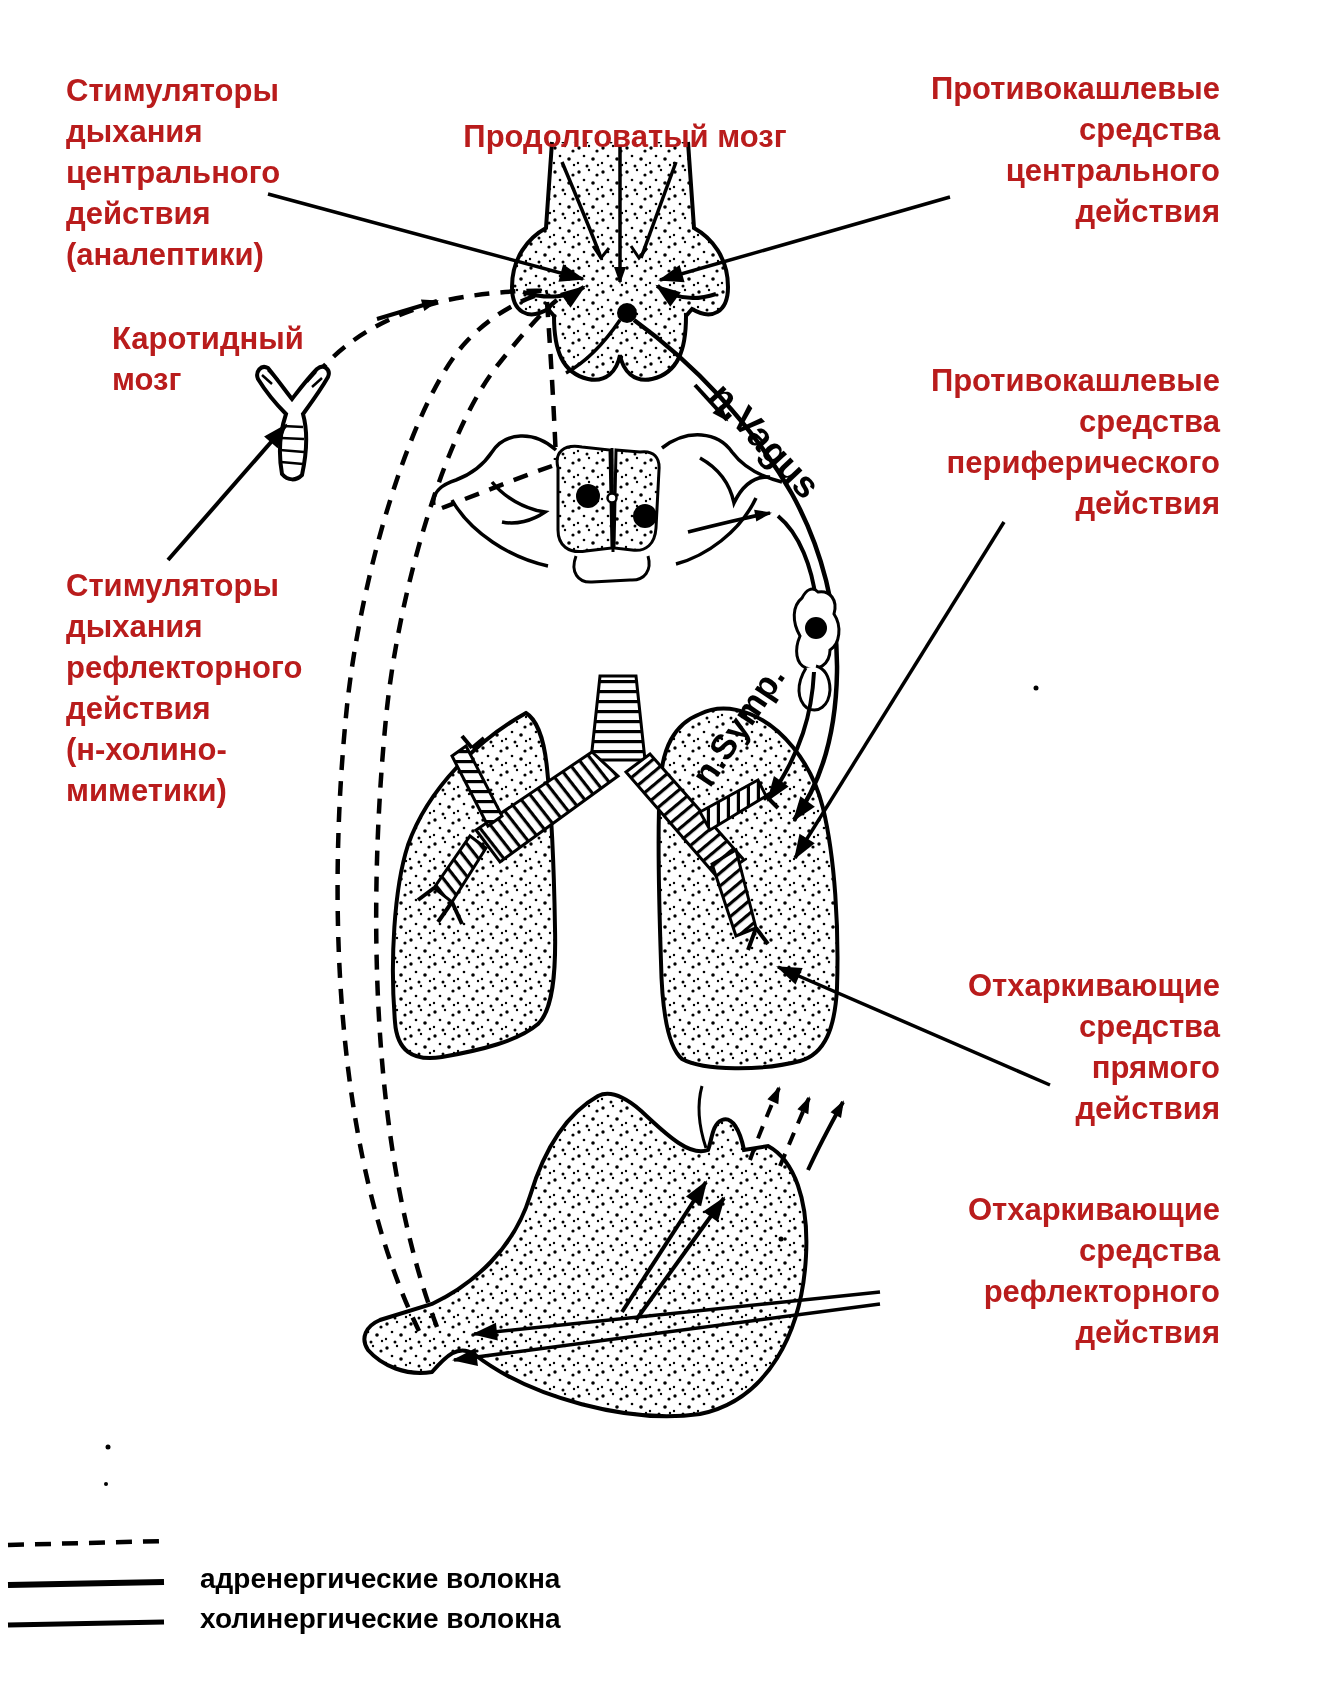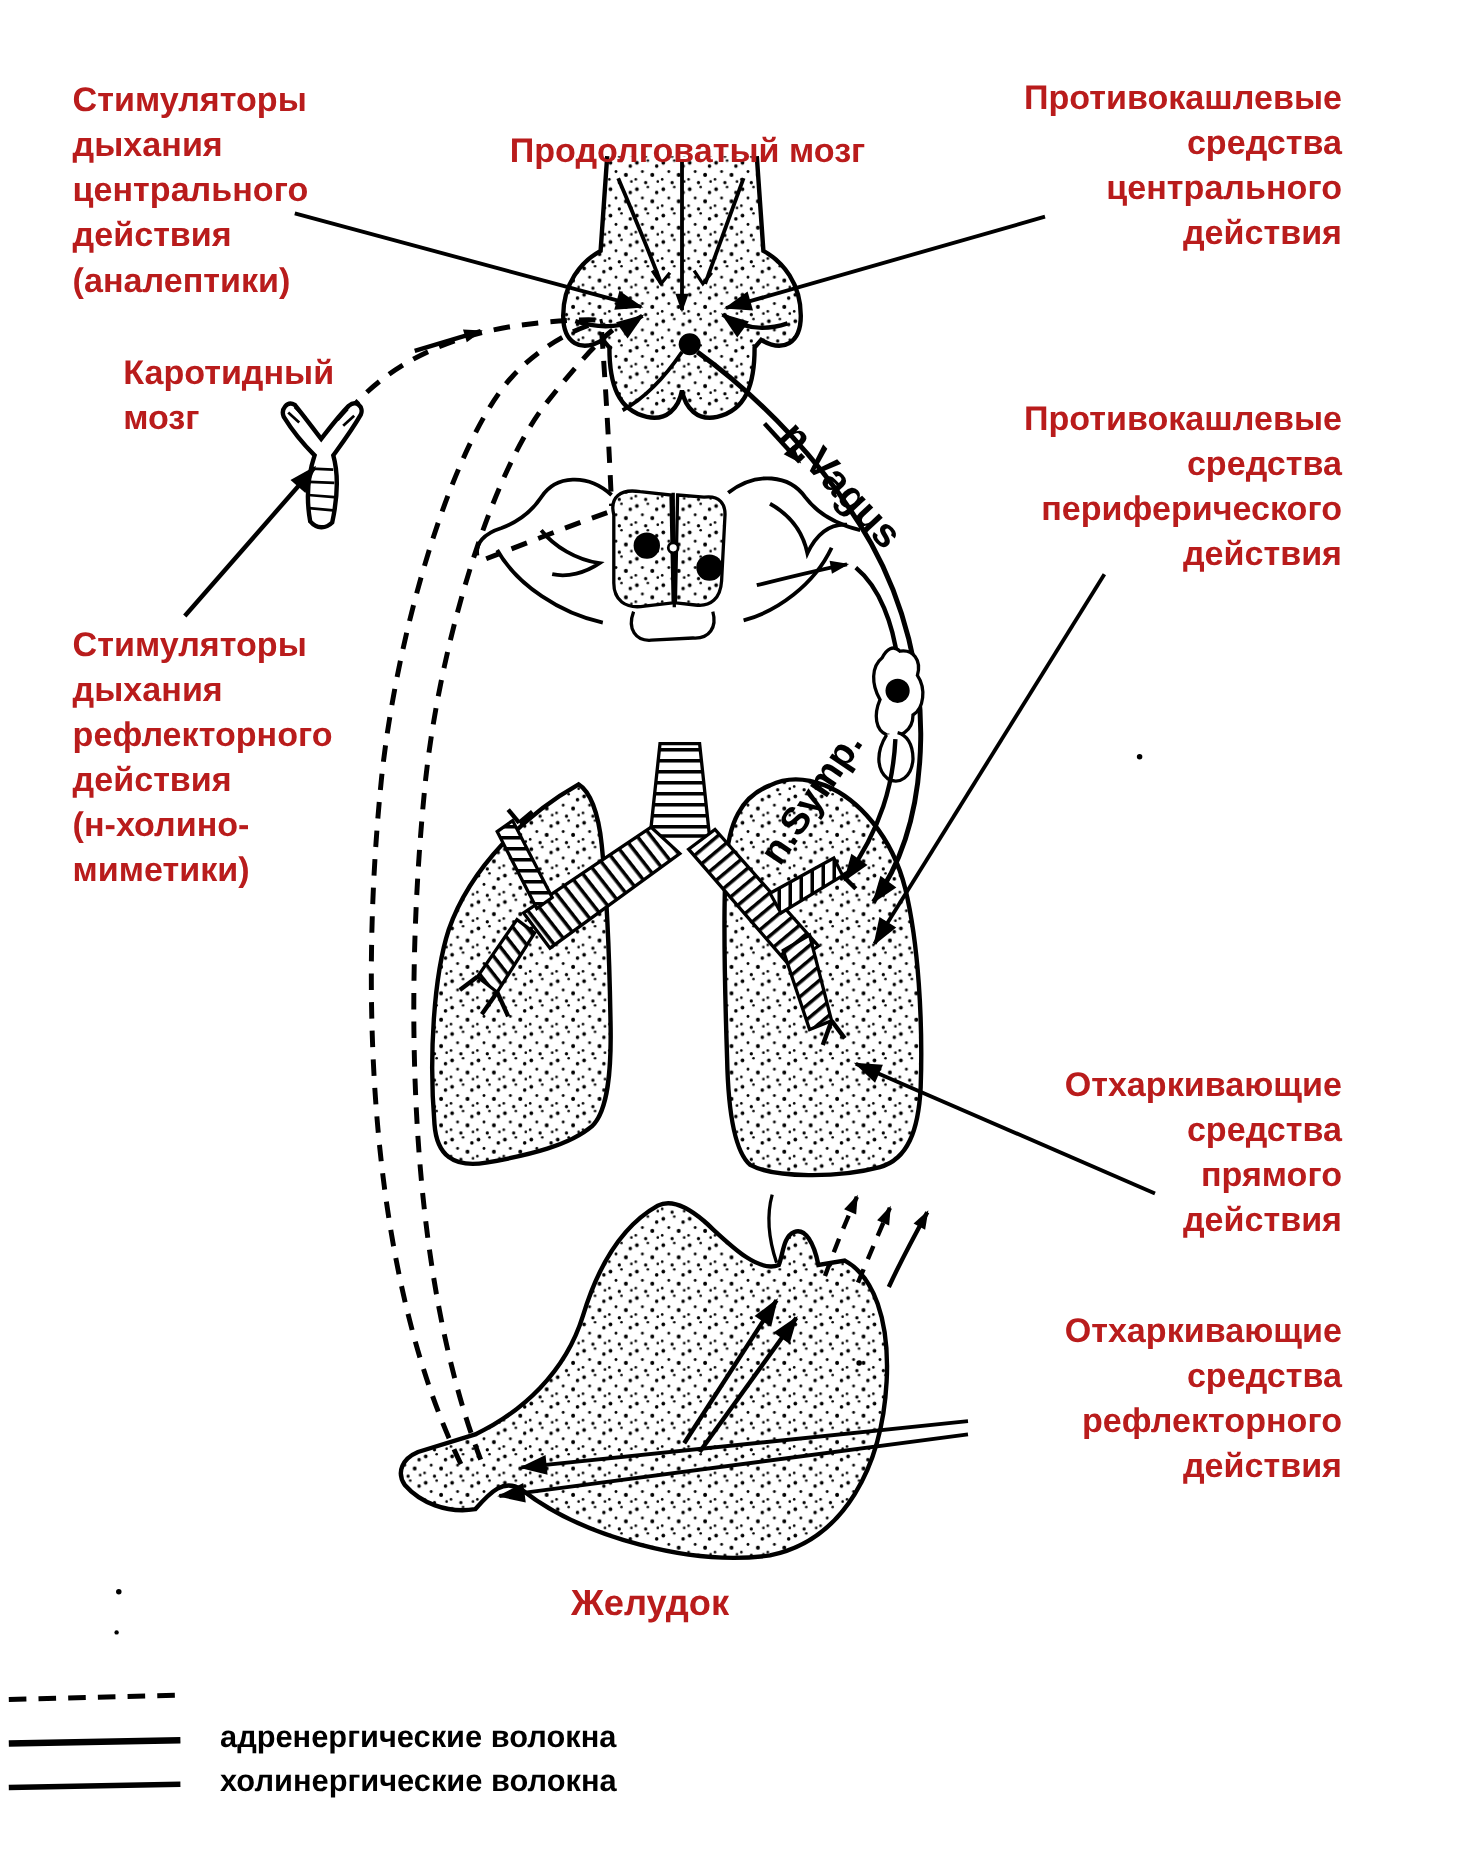--- a/index.html
+++ b/index.html
@@ -232,18 +232,17 @@
   <div class="nerve" style="left:716px;top:368px;transform:rotate(47deg);">n.Vagus</div>
   <div class="nerve" style="left:700px;top:762px;transform:rotate(-56deg);font-size:35px;">n.Symp.</div>
   <div class="lbl right" style="left:898px;top:965px;width:322px;">Отхаркивающие
 средства
 прямого
 действия</div>
   <div class="lbl right" style="left:898px;top:1189px;width:322px;">Отхаркивающие
 средства
 рефлекторного
 действия</div>
-  <div class="lbl center stomach-lbl" style="left:466px;top:1436px;width:250px;">Желудок</div>
 
   <div class="legend-lbl" style="left:200px;top:1562px;">адренергические волокна</div>
   <div class="legend-lbl" style="left:200px;top:1602px;text-align:right;">холинергические волокна</div>
 
 </div>
 
 </body></html>

